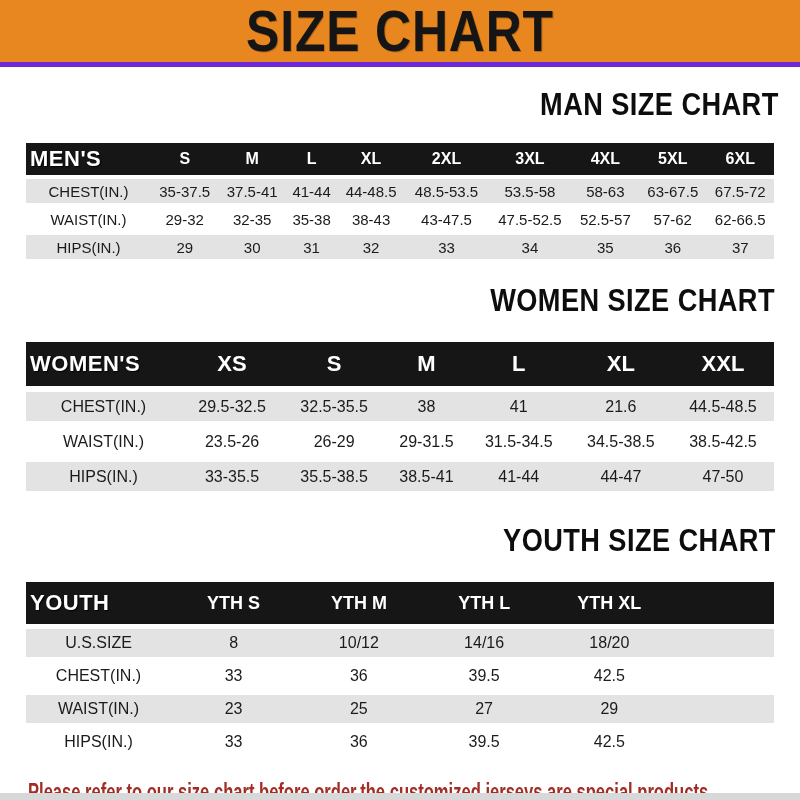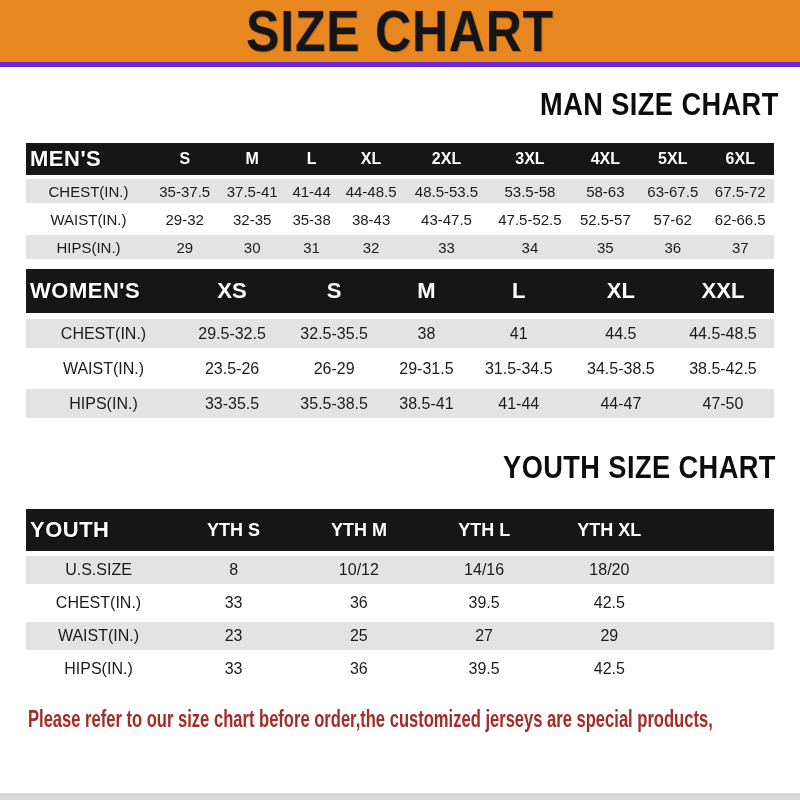--- a/index.html
+++ b/index.html
@@ -166,40 +166,43 @@
           <td>34</td>
           <td>35</td>
           <td>36</td>
           <td>37</td>
         </tr>
       </tbody>
     </table>
 </section>
 
 <section>
+  <div class="heading" id="women-heading">
+    <span class="condensed">WOMEN SIZE CHART</span>
+  </div>
   <table class="women">
       <thead>
         <tr>
           <th>WOMEN'S</th>
           <th>XS</th>
           <th>S</th>
           <th>M</th>
           <th>L</th>
           <th>XL</th>
           <th>XXL</th>
         </tr>
       </thead>
       <tbody>
         <tr>
           <td>CHEST(IN.)</td>
           <td>29.5-32.5</td>
           <td>32.5-35.5</td>
           <td>38</td>
           <td>41</td>
-          <td>44.5</td>
+          <td>21.6</td>
           <td>44.5-48.5</td>
         </tr>
         <tr>
           <td>WAIST(IN.)</td>
           <td>23.5-26</td>
           <td>26-29</td>
           <td>29-31.5</td>
           <td>31.5-34.5</td>
           <td>34.5-38.5</td>
           <td>38.5-42.5</td>

